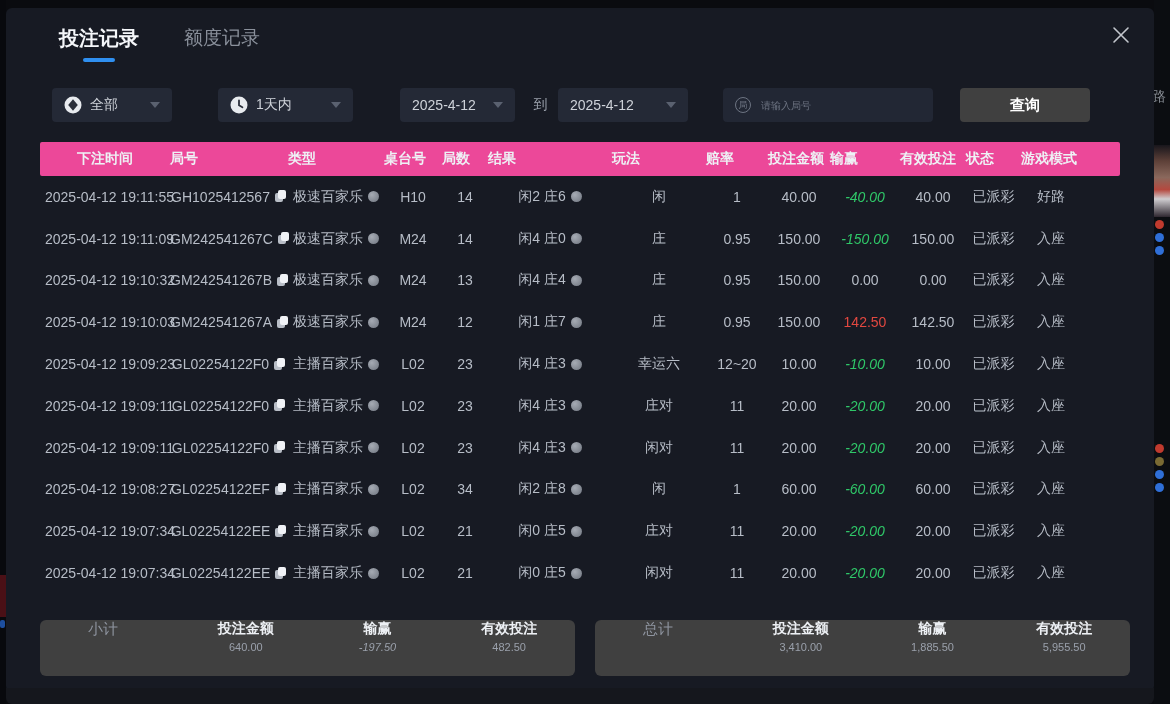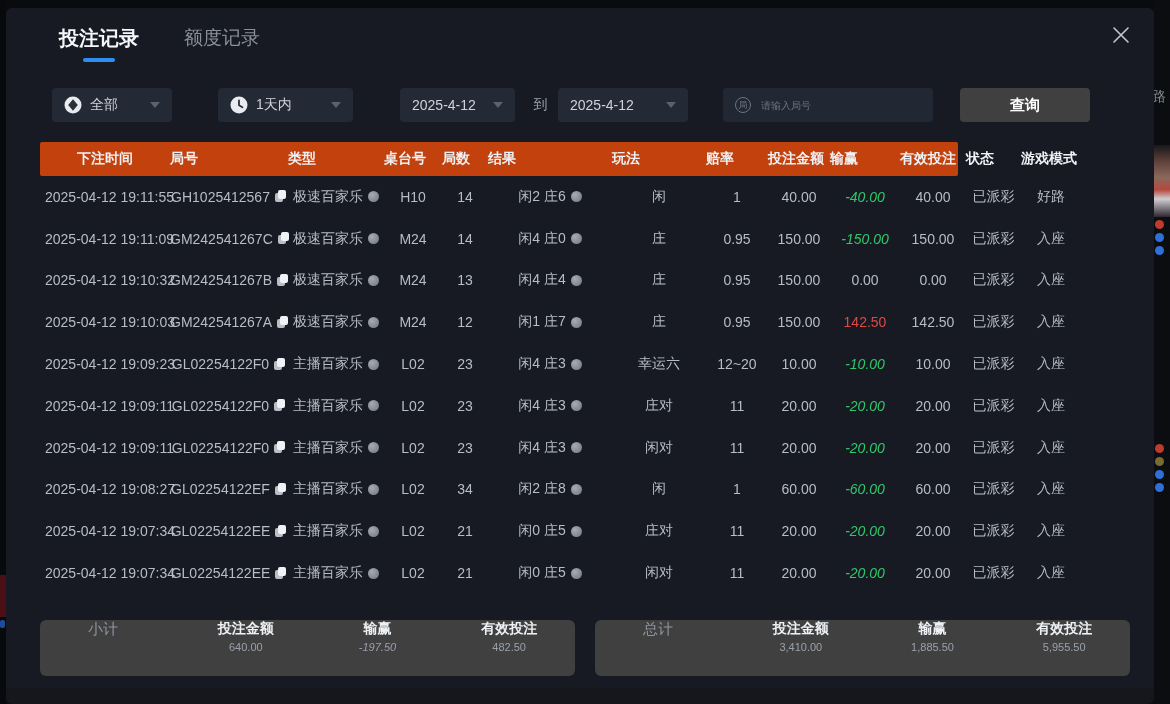--- a/index.html
+++ b/index.html
@@ -48,21 +48,21 @@
   .round-icon{width:16px;height:16px;min-width:16px;border:1.5px solid #6d7482;border-radius:50%;
               display:flex;align-items:center;justify-content:center;font-size:9px;color:#6d7482;box-sizing:border-box;}
   .searchbox input{flex:1;margin-left:8px;background:transparent;border:none;outline:none;
                    color:#cfd3da;font-size:10px;font-family:inherit;width:100%;}
   .searchbox input::placeholder{color:#6b7280;}
   .query-btn{width:130px;height:34px;margin-left:27px;background:#404040;border:none;border-radius:4px;
              color:#fff;font-size:15px;font-weight:bold;cursor:pointer;font-family:inherit;}
 
   
   .grid{display:grid;grid-template-columns:130px 118px 96px 58px 46px 124px 94px 62px 62px 70px 66px 55px 60px;}
-  .table-header{position:absolute;left:40px;top:142px;width:918px;height:34px;background:#c2410c;
+  .table-header{position:absolute;left:40px;top:142px;width:1080px;height:34px;background:#ec4899;
                 align-items:center;border-radius:2px;}
   .th{font-size:14px;font-weight:bold;color:#eef1f5;white-space:nowrap;}
   .th.c0{text-align:center;}
   .table-body{position:absolute;left:40px;top:176px;width:1082px;}
   .tr{height:41.8px;align-items:center;}
   .td{display:flex;align-items:center;justify-content:center;font-size:14px;color:#b7bdc7;
       white-space:nowrap;gap:5px;}
   .td.c0{justify-content:flex-start;padding-left:5px;}
   .green{color:#2fc768;font-style:italic;} .red{color:#e24840;} .neutral{color:#b7bdc7;}
 

